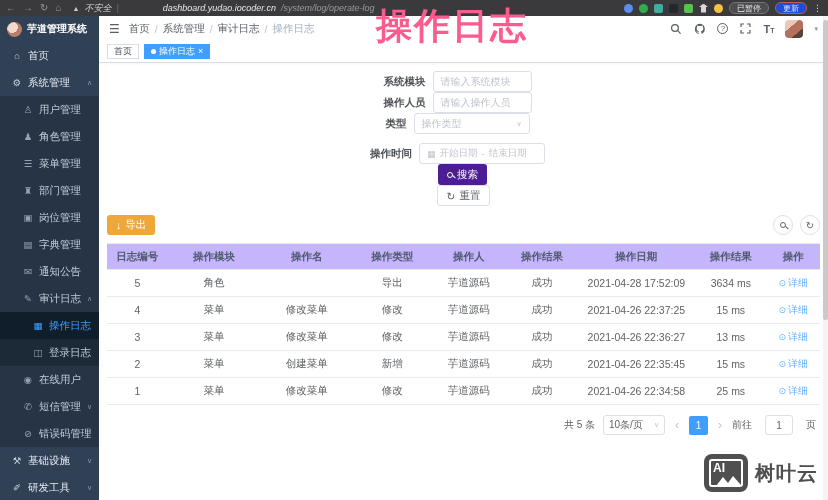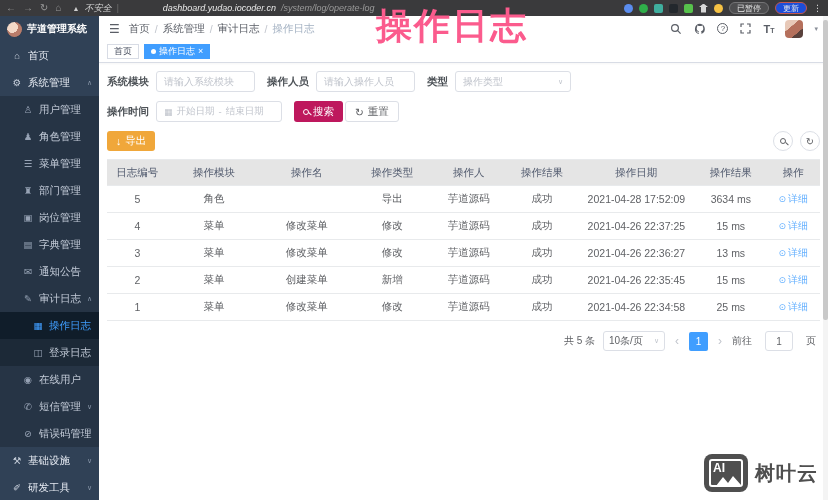--- a/index.html
+++ b/index.html
@@ -70,48 +70,48 @@
   .tagsbar { height:22px; border-bottom:1px solid #d8dce5; display:flex; align-items:center;
     padding:0 8px; gap:5px; background:#fff; box-shadow:0 1px 2px rgba(0,0,0,.04); }
   .tag { height:15px; display:flex; align-items:center; gap:3px; padding:0 6px;
     border:1px solid #d8dce5; font-size:9px; color:#495060; background:#fff; cursor:pointer; }
   .tag.active { background:#409eff; border-color:#409eff; color:#fff; }
   .tag-dot { width:5px; height:5px; border-radius:50%; background:#fff; }
   .tag-close { font-size:9px; line-height:9px; }
 
   
   .content { flex:1; padding:8px 8px 0 8px; position:relative; font-size:11px; }
-  .filter-row { display:flex; align-items:center; margin-bottom:9px; }
+  .filter-row { display:flex; align-items:center; margin-bottom:9px;flex-direction:column; }
   .f-item { display:flex; align-items:center; margin-right:12px; }
   .f-label { font-size:10.5px; font-weight:bold; color:#4e5358; margin-right:7px; white-space:nowrap; }
   .inp { height:21px; border:1px solid #dcdfe6; border-radius:3px; background:#fff;
     display:flex; align-items:center; padding:0 7px; font-size:10px; color:#c0c4cc; }
   .inp.w-input { width:99px; }
   .inp.w-select { width:116px; justify-content:space-between; }
   .inp.w-date { width:126px; gap:4px; font-size:9.5px; }
   .chev { font-size:7px; color:#c0c4cc; }
   .cal { font-size:9px; color:#c0c4cc; }
   .btn { height:21px; border-radius:3px; display:flex; align-items:center; gap:4px;
     padding:0 9px; font-size:10.5px; cursor:pointer; border:none; white-space:nowrap; }
-  .btn-search { background:#be185d; color:#fff; margin-right:2px;justify-content:flex-end; }
+  .btn-search { background:#4c1d95; color:#fff; margin-right:2px;justify-content:flex-end; }
   .btn-reset { background:#fff; color:#606266; border:1px solid #dcdfe6; }
   .mag { width:6px; height:6px; border:1.2px solid #fff; border-radius:50%; position:relative; flex-shrink:0; }
   .mag:after { content:""; position:absolute; width:3.5px; height:1.2px; background:#fff;
     transform:rotate(45deg); right:-3px; bottom:-1px; }
   .mag.gray { border-color:#606266; }
   .mag.gray:after { background:#606266; }
 
   .toolbar { display:flex; align-items:center; margin:2px 0 8px 0; }
   .btn-export { background:#f0a73a; color:#fff; height:20px; }
   .tool-right { margin-left:auto; display:flex; gap:7px; }
   .circle-btn { width:20px; height:20px; border-radius:50%; border:1px solid #dcdfe6; background:#fff;
     display:flex; align-items:center; justify-content:center; color:#606266; font-size:10px; cursor:pointer; }
 
   table.log { width:100%; border-collapse:collapse; table-layout:fixed; font-size:10.5px; color:#606266; }
-  table.log th { background:#e5e5e5; color:#515a6e; font-weight:normal; height:26px;
+  table.log th { background:#c4b5fd; color:#515a6e; font-weight:bold; height:26px;
     border-top:1px solid #e8eaec; border-bottom:1px solid #e8eaec; text-align:center; }
   table.log td { height:27px; text-align:center; border-bottom:1px solid #e8eaec;
     overflow:hidden; white-space:nowrap; }
   .detail-link { color:#66b1ff; cursor:pointer; display:inline-flex; align-items:center; gap:2px; font-size:10px; }
   .detail-ic { font-size:9px; }
 
   .pagination { display:flex; justify-content:flex-end; align-items:center; gap:8px;
     margin-top:10px; font-size:10px; color:#606266; padding-right:4px; }
   .pg-size { width:62px; height:20px; border:1px solid #dcdfe6; border-radius:3px;
     display:flex; align-items:center; justify-content:space-between; padding:0 5px; color:#606266; }

